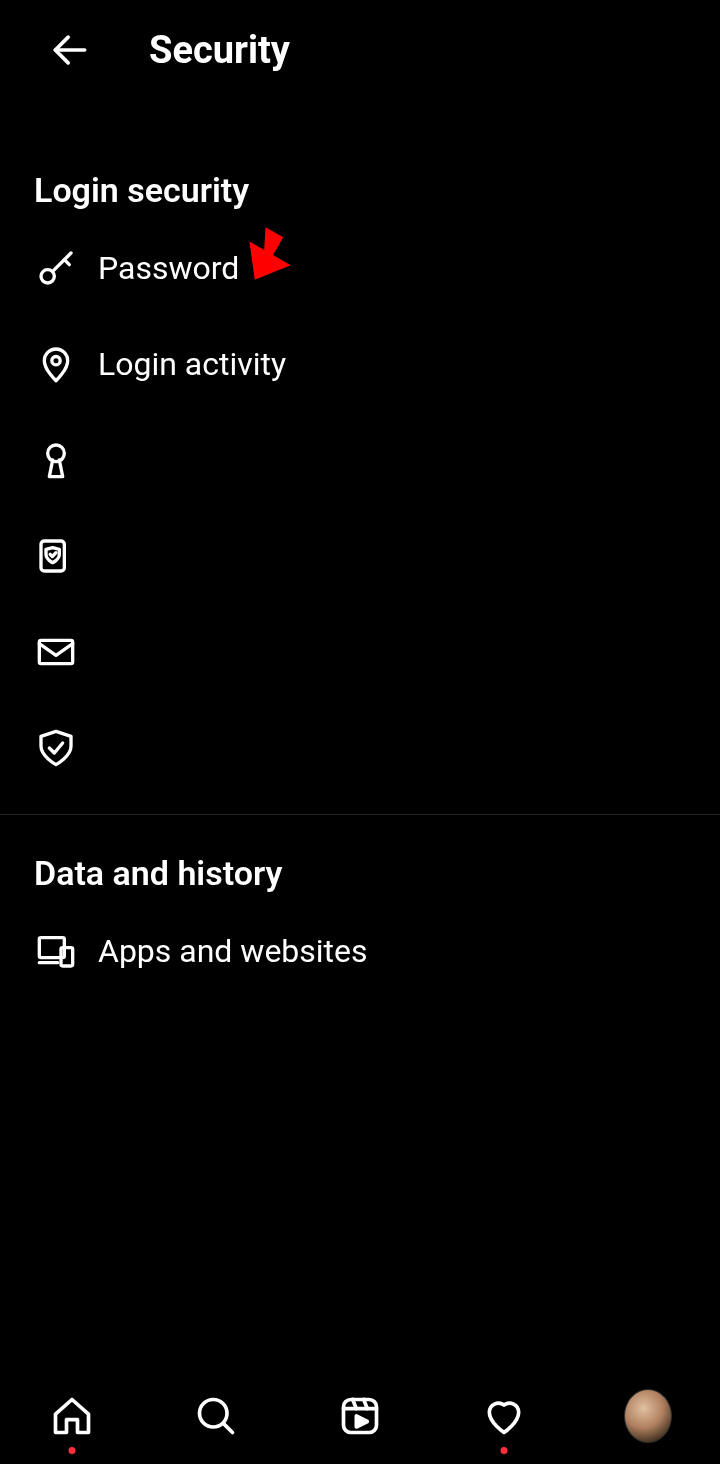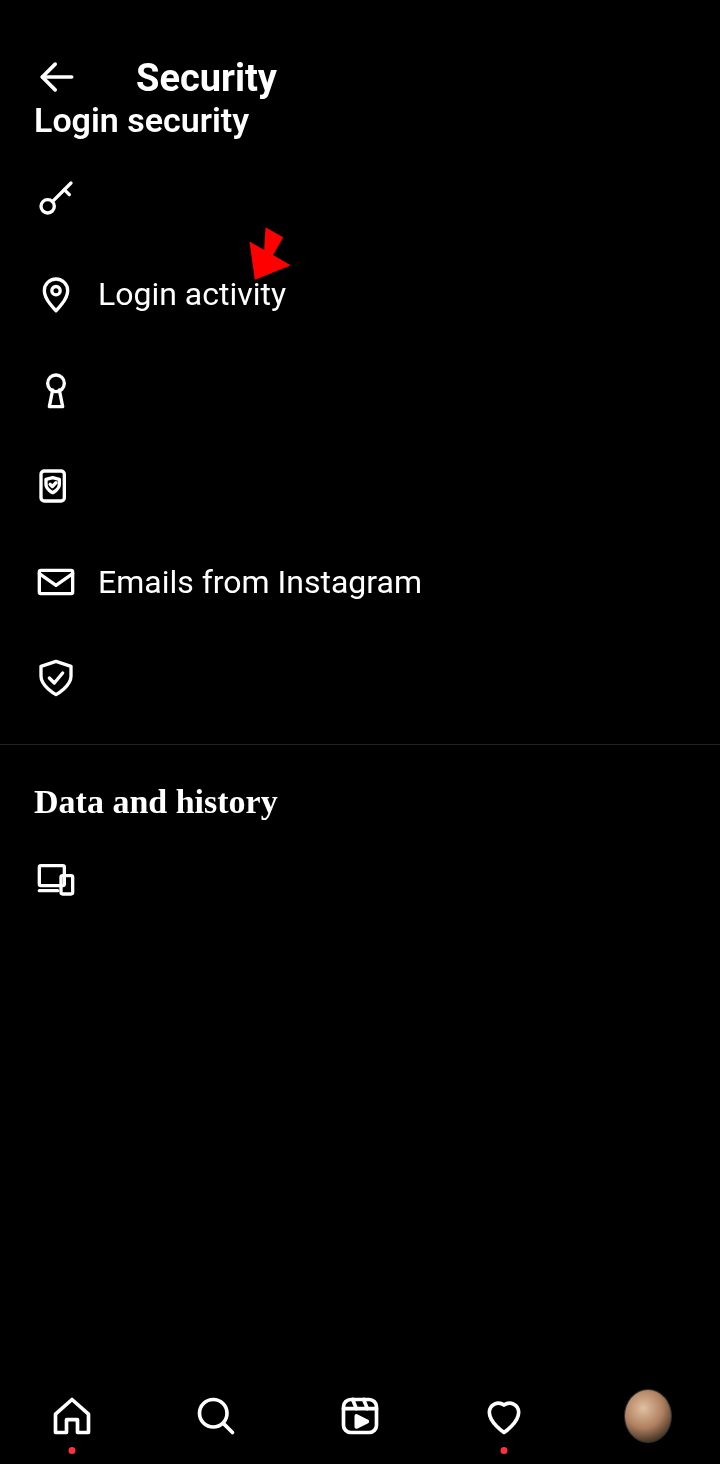--- a/index.html
+++ b/index.html
@@ -8,47 +8,47 @@
     width: 720px;
     height: 1464px;
     background: #000;
     color: #fff;
     font-family: -apple-system, BlinkMacSystemFont, "Segoe UI", Roboto, Helvetica, Arial, sans-serif;
     overflow: hidden;
     position: relative;
   }
   .header {
     display: flex;
-    align-items: flex-end;
+    align-items: center;
     height: 100px;
-    padding-left: 34px;
+    padding-left: 47px;
   }
   .back-arrow {
     width: 46px;
     height: 46px;
     display: flex;
     align-items: center;
     justify-content: center;
     color: #fff;
   }
   .header-title {
     font-size: 38px;
     font-weight: 700;
     margin-left: 56px;
   }
   .section-header {
     font-size: 34px;
     font-weight: 600;
     color: #fff;
     padding: 0 34px;
+    margin-top: 70px;
     margin-bottom: 10px;
   }
   .section-header.second {
     margin-top: 38px;
-    font-family: Liberation Serif, serif;
   }
   .item {
     display: flex;
     align-items: center;
     height: 96px;
     padding: 0 34px;
   }
   .item-icon {
     width: 44px;
     height: 44px;
@@ -132,20 +132,21 @@
 <div class="section-header">Login security</div>
 
 <div class="item">
   <div class="item-icon">
     <svg width="40" height="40" viewBox="0 0 24 24" fill="none" stroke="currentColor" stroke-width="2" stroke-linecap="round" stroke-linejoin="round">
       <circle cx="7" cy="17" r="4"></circle>
       <line x1="10" y1="14" x2="21" y2="3"></line>
       <line x1="17" y1="7" x2="20" y2="10"></line>
     </svg>
   </div>
+  <div class="item-label">Password</div>
 </div>
 
 <div class="item">
   <div class="item-icon">
     <svg width="40" height="40" viewBox="0 0 24 24" fill="none" stroke="currentColor" stroke-width="2" stroke-linecap="round" stroke-linejoin="round">
       <path d="M12 22s7-6.5 7-12a7 7 0 1 0-14 0c0 5.5 7 12 7 12z"></path>
       <circle cx="12" cy="10" r="2.5"></circle>
     </svg>
   </div>
   <div class="item-label">Login activity</div>
@@ -170,21 +171,20 @@
   </div>
 </div>
 
 <div class="item">
   <div class="item-icon">
     <svg width="40" height="40" viewBox="0 0 24 24" fill="none" stroke="currentColor" stroke-width="2" stroke-linecap="round" stroke-linejoin="round">
       <rect x="2" y="5" width="20" height="14" rx="1"></rect>
       <polyline points="2 7 12 14 22 7"></polyline>
     </svg>
   </div>
-  <div class="item-label">Emails from Instagram</div>
 </div>
 
 <div class="item">
   <div class="item-icon">
     <svg width="40" height="40" viewBox="0 0 24 24" fill="none" stroke="currentColor" stroke-width="2" stroke-linecap="round" stroke-linejoin="round">
       <path d="M12 2l9 3v6c0 6-9 11-9 11S3 17 3 11V5l9-3z"></path>
       <polyline points="8 12 11 15 16 9"></polyline>
     </svg>
   </div>
 </div>
@@ -194,20 +194,21 @@
 <div class="section-header second">Data and history</div>
 
 <div class="item">
   <div class="item-icon">
     <svg width="40" height="40" viewBox="0 0 24 24" fill="none" stroke="currentColor" stroke-width="2" stroke-linecap="round" stroke-linejoin="round">
       <rect x="2" y="4" width="15" height="12" rx="1"></rect>
       <line x1="2" y1="19" x2="13" y2="19"></line>
       <rect x="15" y="10" width="7" height="11" rx="1"></rect>
     </svg>
   </div>
+  <div class="item-label">Apps and websites</div>
 </div>
 
 <div class="red-arrow">
   <svg width="68" height="68" viewBox="0 0 100 100">
     <polygon points="20,80 20,50 50,50 50,20 95,55 50,90 50,65 20,80" fill="#ff0000" transform="rotate(120 50 50)"></polygon>
   </svg>
 </div>
 
 <div class="bottom-nav">
   <div class="nav-item">

